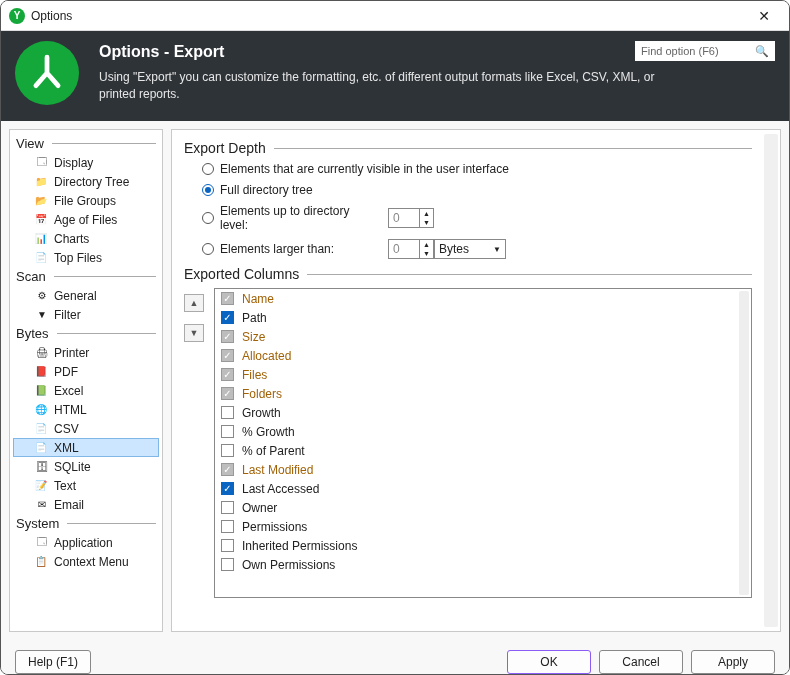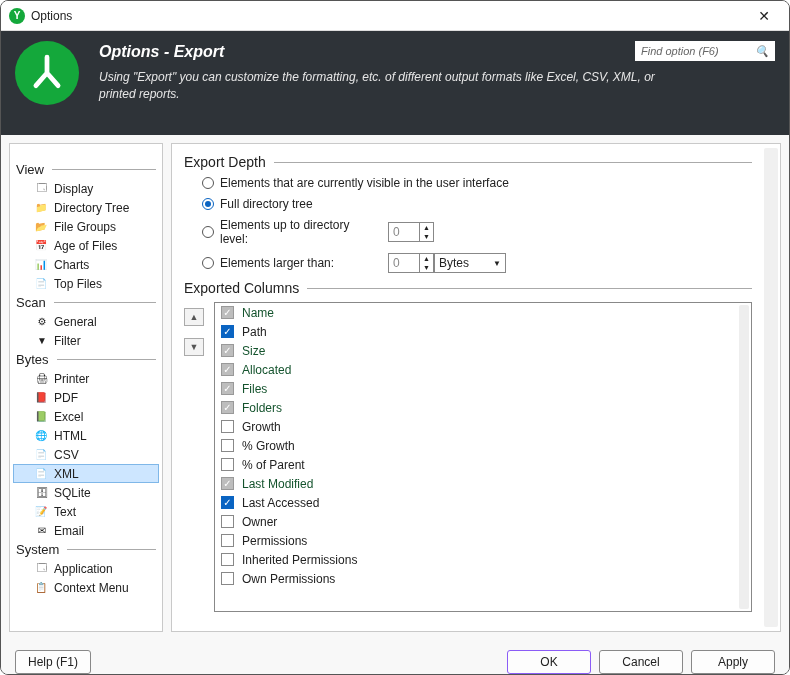--- a/index.html
+++ b/index.html
@@ -45,23 +45,22 @@
     width: 34px; height: 22px;
     display: flex; align-items: center; justify-content: center;
     font-size: 14px; cursor: default;
   }
   
   .header {
     background: #2e3338;
     color: #fff;
     display: flex;
     align-items: flex-start;
-    padding: 10px 14px 30px 14px;
+    padding: 10px 14px 16px 14px;
     position: relative;
-    font-style: italic;
   }
   .header .logo {
     width: 64px; height: 64px;
     border-radius: 50%;
     background: #14a83b;
     display: flex; align-items: center; justify-content: center;
     margin-right: 20px;
   }
   .header .logo svg { width: 38px; height: 38px; fill: #fff; }
   .header .header-text { flex: 1; padding-top: 2px; }
@@ -88,21 +87,21 @@
     gap: 8px;
     overflow: hidden;
     background: #f8f8f8;
   }
   
   .sidebar {
     width: 154px;
     border: 1px solid #c9c9c9;
     background: #fff;
     overflow-y: auto;
-    padding: 16px 0;
+    padding: 4px 0;
   }
   .side-group-header {
     display: flex;
     align-items: center;
     padding: 2px 6px 2px 6px;
     font-size: 13px;
   }
   .side-group-header .label { margin-right: 4px; }
   .side-group-header .line {
     flex: 1; height: 1px; background: #aaa; margin-left: 4px;
@@ -231,21 +230,21 @@
   .cb {
     width: 13px; height: 13px;
     border: 1px solid #888;
     margin-right: 8px;
     display:flex; align-items:center; justify-content:center;
     font-size: 10px; color:#fff;
     background:#fff;
   }
   .cb.checked { background:#0a64c2; border-color:#0a64c2; }
   .cb.locked { background:#bdbdbd; border-color:#999; }
-  .col-label.disabled { color: #14532d; }
+  .col-label.disabled { color: #a16207; }
   
   .footer {
     height: 42px;
     display: flex;
     align-items: flex-end;
     padding: 0 14px;
     background: #f8f8f8;
     border-top: 1px solid #f8f8f8;
   }
   .footer .spacer { flex:1; }

